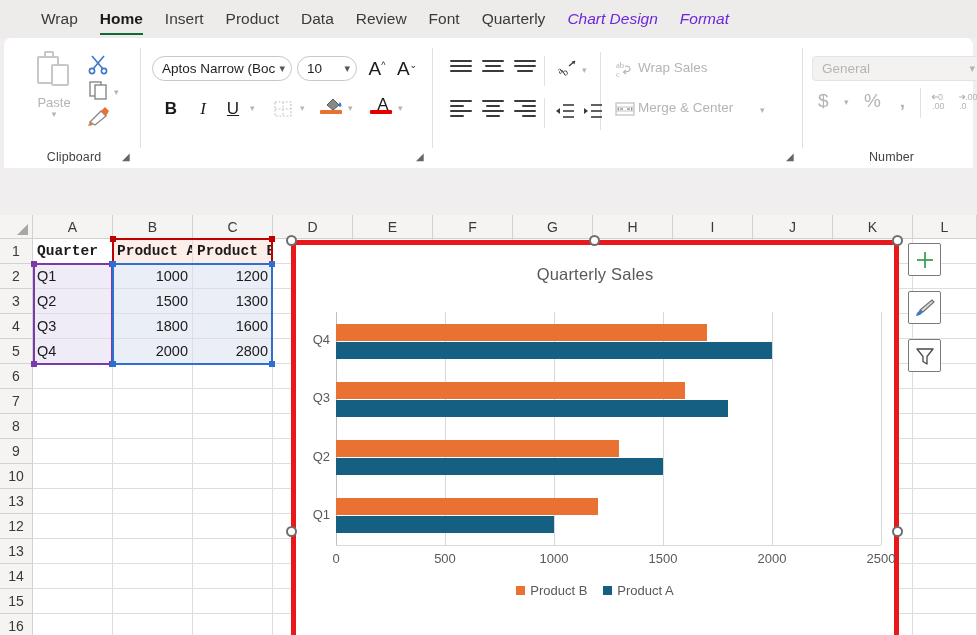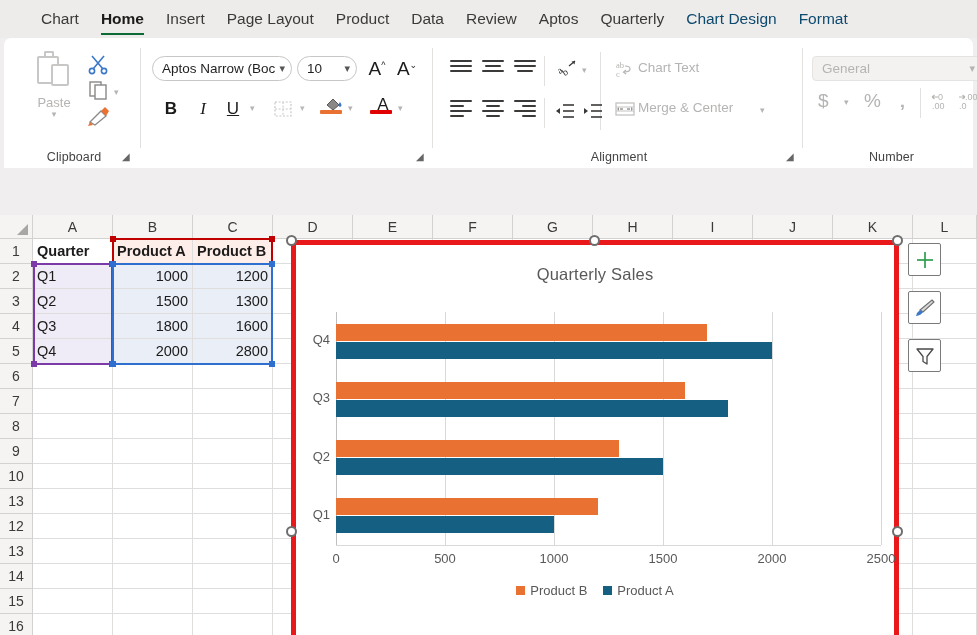--- a/index.html
+++ b/index.html
@@ -19,21 +19,21 @@
   }
   .tab {
     font-size: 15.5px; color: #3b3a39; padding: 4px 11px 4px 11px;
     position: relative; white-space: nowrap; cursor: default;
   }
   .tab.active { color: #1c1b1a; font-weight: bold; }
   .tab.active::after {
     content: ""; position: absolute; left: 11px; right: 11px; bottom: -3px;
     height: 2.5px; background: #0e6b38;
   }
-  .tab.ctx { color: #0c4a6e; }
+  .tab.ctx { color: #6d28d9; font-style: italic; }
 
   
   .ribbon {
     position: absolute; top: 38px; left: 0; width: 977px; height: 130px;
     background: #ffffff; border-top-left-radius: 7px; border-top-right-radius: 7px;
     margin-left: 4px; width: 969px;
   }
   .group { position: absolute; top: 0; height: 130px; }
   .group-label {
     position: absolute; bottom: 4px; width: 100%; text-align: center;
@@ -136,21 +136,21 @@
     font-size: 14px; color: #3b3a39;
   }
   .cell {
     position: absolute; border-right: 1px solid #e0dedc; border-bottom: 1px solid #e0dedc;
     font-size: 14.5px; color: #1c1b1a; display: flex; align-items: center;
     padding: 0 4px; overflow: hidden; white-space: nowrap;
   }
   .cell.hdr { font-weight: bold; }
   .cell.num { justify-content: flex-end; }
   .cell.selA { background: #f0ecf7; }
-  .cell.selH { background: #fdeeea; }
+  .cell.selH { background: #fdeeea; font-family: Liberation Mono, monospace; }
   .cell.selV { background: #e9eef7; }
 
   
   .rng { position: absolute; pointer-events: none; }
   .rng .hnd { position: absolute; width: 6px; height: 6px; }
 
   
   .chartwrap {
     position: absolute; background: #fff;
     border: 5px solid #e8181b;
@@ -186,28 +186,27 @@
     border: 1px solid #7a7a7a; border-radius: 2px;
     display: flex; align-items: center; justify-content: center;
   }
 </style>
 </head>
 <body>
 
 <div id="app">
 
   <div class="tabbar">
-    <div class="tab">Chart</div>
+    <div class="tab">Wrap</div>
     <div class="tab active">Home</div>
     <div class="tab">Insert</div>
-    <div class="tab">Page Layout</div>
     <div class="tab">Product</div>
     <div class="tab">Data</div>
     <div class="tab">Review</div>
-    <div class="tab">Aptos</div>
+    <div class="tab">Font</div>
     <div class="tab">Quarterly</div>
     <div class="tab ctx">Chart Design</div>
     <div class="tab ctx">Format</div>
   </div>
 
   <div class="ribbon">
 
     <div class="group" style="left:0; width:140px;">
       <div class="clip-paste">
         <div class="paste-ico">
@@ -334,21 +333,21 @@
       <div class="sep" style="left:166px; top:14px; height:78px;"></div>
 
       <div class="fbtn dis" style="left:178px; top:18px;">
         <svg width="22" height="22" viewBox="0 0 22 22">
           <text x="2" y="10" font-size="8.5" fill="#b6b4b2" font-family="Liberation Serif, serif">ab</text>
           <text x="2" y="19" font-size="8.5" fill="#b6b4b2" font-family="Liberation Serif, serif">c</text>
           <path d="M10 14 q6 0 6 -3 q0 -3 -5 -3" fill="none" stroke="#b6b4b2" stroke-width="1.2"></path>
           <path d="M12 12 L9.5 14.2 L12.2 16" fill="none" stroke="#b6b4b2" stroke-width="1.2"></path>
         </svg>
       </div>
-      <div class="grey-txt" style="left:204px; top:22px;">Chart Text</div>
+      <div class="grey-txt" style="left:204px; top:22px;">Wrap Sales</div>
 
       <div class="align-ico" style="left:16px; top:62px;">
           <i style="width:100%"></i>
           <i style="width:65%"></i>
           <i style="width:100%"></i>
           <i style="width:65%"></i>
         </div>
       <div class="align-ico" style="left:48px; top:62px;">
           <i style="width:100%"></i>
           <i style="width:65%;margin-left:17%"></i>
@@ -384,21 +383,20 @@
           <rect x="2" y="4" width="18" height="12" fill="none" stroke="#c5c3c1" stroke-width="1.3"></rect>
           <line x1="2" y1="8" x2="20" y2="8" stroke="#c5c3c1" stroke-width="1"></line>
           <line x1="2" y1="12" x2="20" y2="12" stroke="#c5c3c1" stroke-width="1"></line>
           <path d="M6 10 L9 10 M13 10 L16 10" stroke="#9a9896" stroke-width="1.3"></path>
           <path d="M5 8 L3 10 L5 12 Z M17 8 L19 10 L17 12 Z" fill="#9a9896"></path>
         </svg>
       </div>
       <div class="grey-txt" style="left:204px; top:62px;">Merge &amp; Center</div>
       <div class="chev" style="position:absolute; left:326px; top:68px; color:#b6b4b2;">▾</div>
 
-      <div class="group-label">Alignment</div>
       <div class="dlg" style="left:352px;">◢</div>
       <div class="sep" style="left:368px;"></div>
     </div>
 
     <div class="group" style="left:800px; width:175px;">
       <div class="numcombo" style="left:8px; top:18px; width:170px;">
         <span class="cv" style="flex:1">General</span>
         <span class="cc" style="font-size:11px;color:#b6b4b2;margin-left:4px">▾</span>
       </div>
       <div class="nbtn" style="left:14px; top:52px; font-size:19px;">

